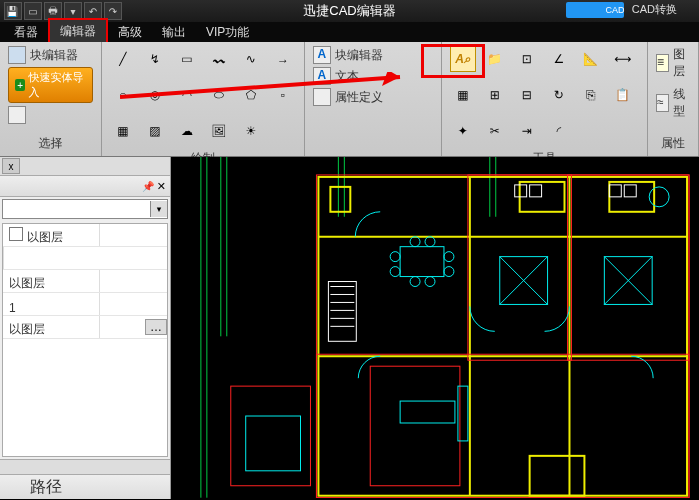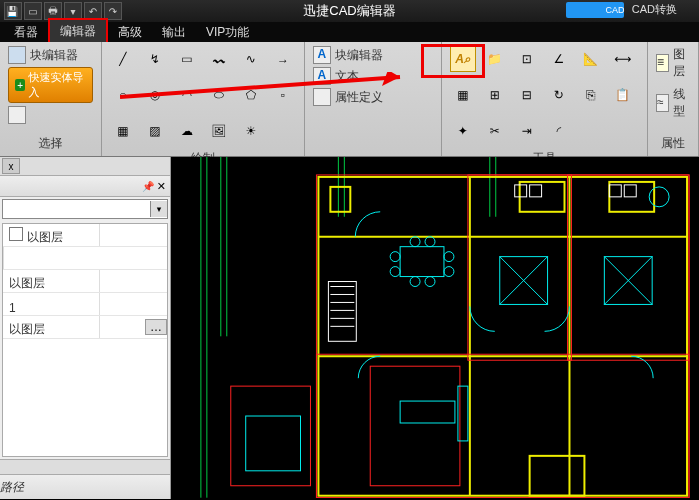--- a/index.html
+++ b/index.html
@@ -33,21 +33,21 @@
 .side-panel{width:170px;background:#eee;display:flex;flex-direction:column;border-right:1px solid #999;}
 .panel-tab{height:18px;background:#ddd;border-bottom:1px solid #aaa;display:flex;align-items:center;}
 .panel-tab .x{width:16px;height:14px;background:#ccc;border:1px solid #999;margin-left:2px;display:flex;align-items:center;justify-content:center;font-size:10px;}
 .panel-head{height:20px;background:linear-gradient(#eee,#ddd);border-bottom:1px solid #aaa;display:flex;align-items:center;justify-content:flex-end;padding-right:4px;gap:4px;}
 .combo{height:18px;background:#fff;border:1px solid #888;margin:2px;display:flex;align-items:center;justify-content:flex-end;}
 .combo .dd{width:16px;height:16px;background:#ddd;border-left:1px solid #888;display:flex;align-items:center;justify-content:center;font-size:9px;}
 .prop-list{background:#fff;flex:1;overflow:auto;border:1px solid #aaa;margin:2px;}
 .prop-row{display:flex;align-items:flex-end;height:22px;border-bottom:1px solid #e5e5e5;}
 .prop-label{width:90px;padding-left:6px;color:#333;font-size:12px;}
 .prop-val{flex:1;background:#fff;border-left:1px solid #ddd;height:100%;display:flex;align-items:center;padding-left:4px;font-size:12px;}
-.path-bar{height:24px;background:linear-gradient(#eee,#ddd);border-top:1px solid #aaa;display:flex;align-items:center;font-size:12px;color:#333;font-style:italic;}
+.path-bar{height:24px;background:linear-gradient(#eee,#ddd);border-top:1px solid #aaa;display:flex;align-items:center;padding-left:30px;font-size:16px;color:#333;}
 .canvas{flex:1;background:#000;position:relative;overflow:hidden;}
 svg.floorplan{position:absolute;inset:0;}
 .pin{width:10px;height:10px;color:#555;font-size:10px;}
 .sel-group{width:92px;}
 .draw-group{width:200px;}
 .text-group{width:130px;}
 .tools-group{width:205px;}
 .prop-group{flex:1;}
 .ribbon-wrap{position:relative;}
 .chk{width:12px;height:12px;border:1px solid #777;display:inline-block;margin-right:4px;}

